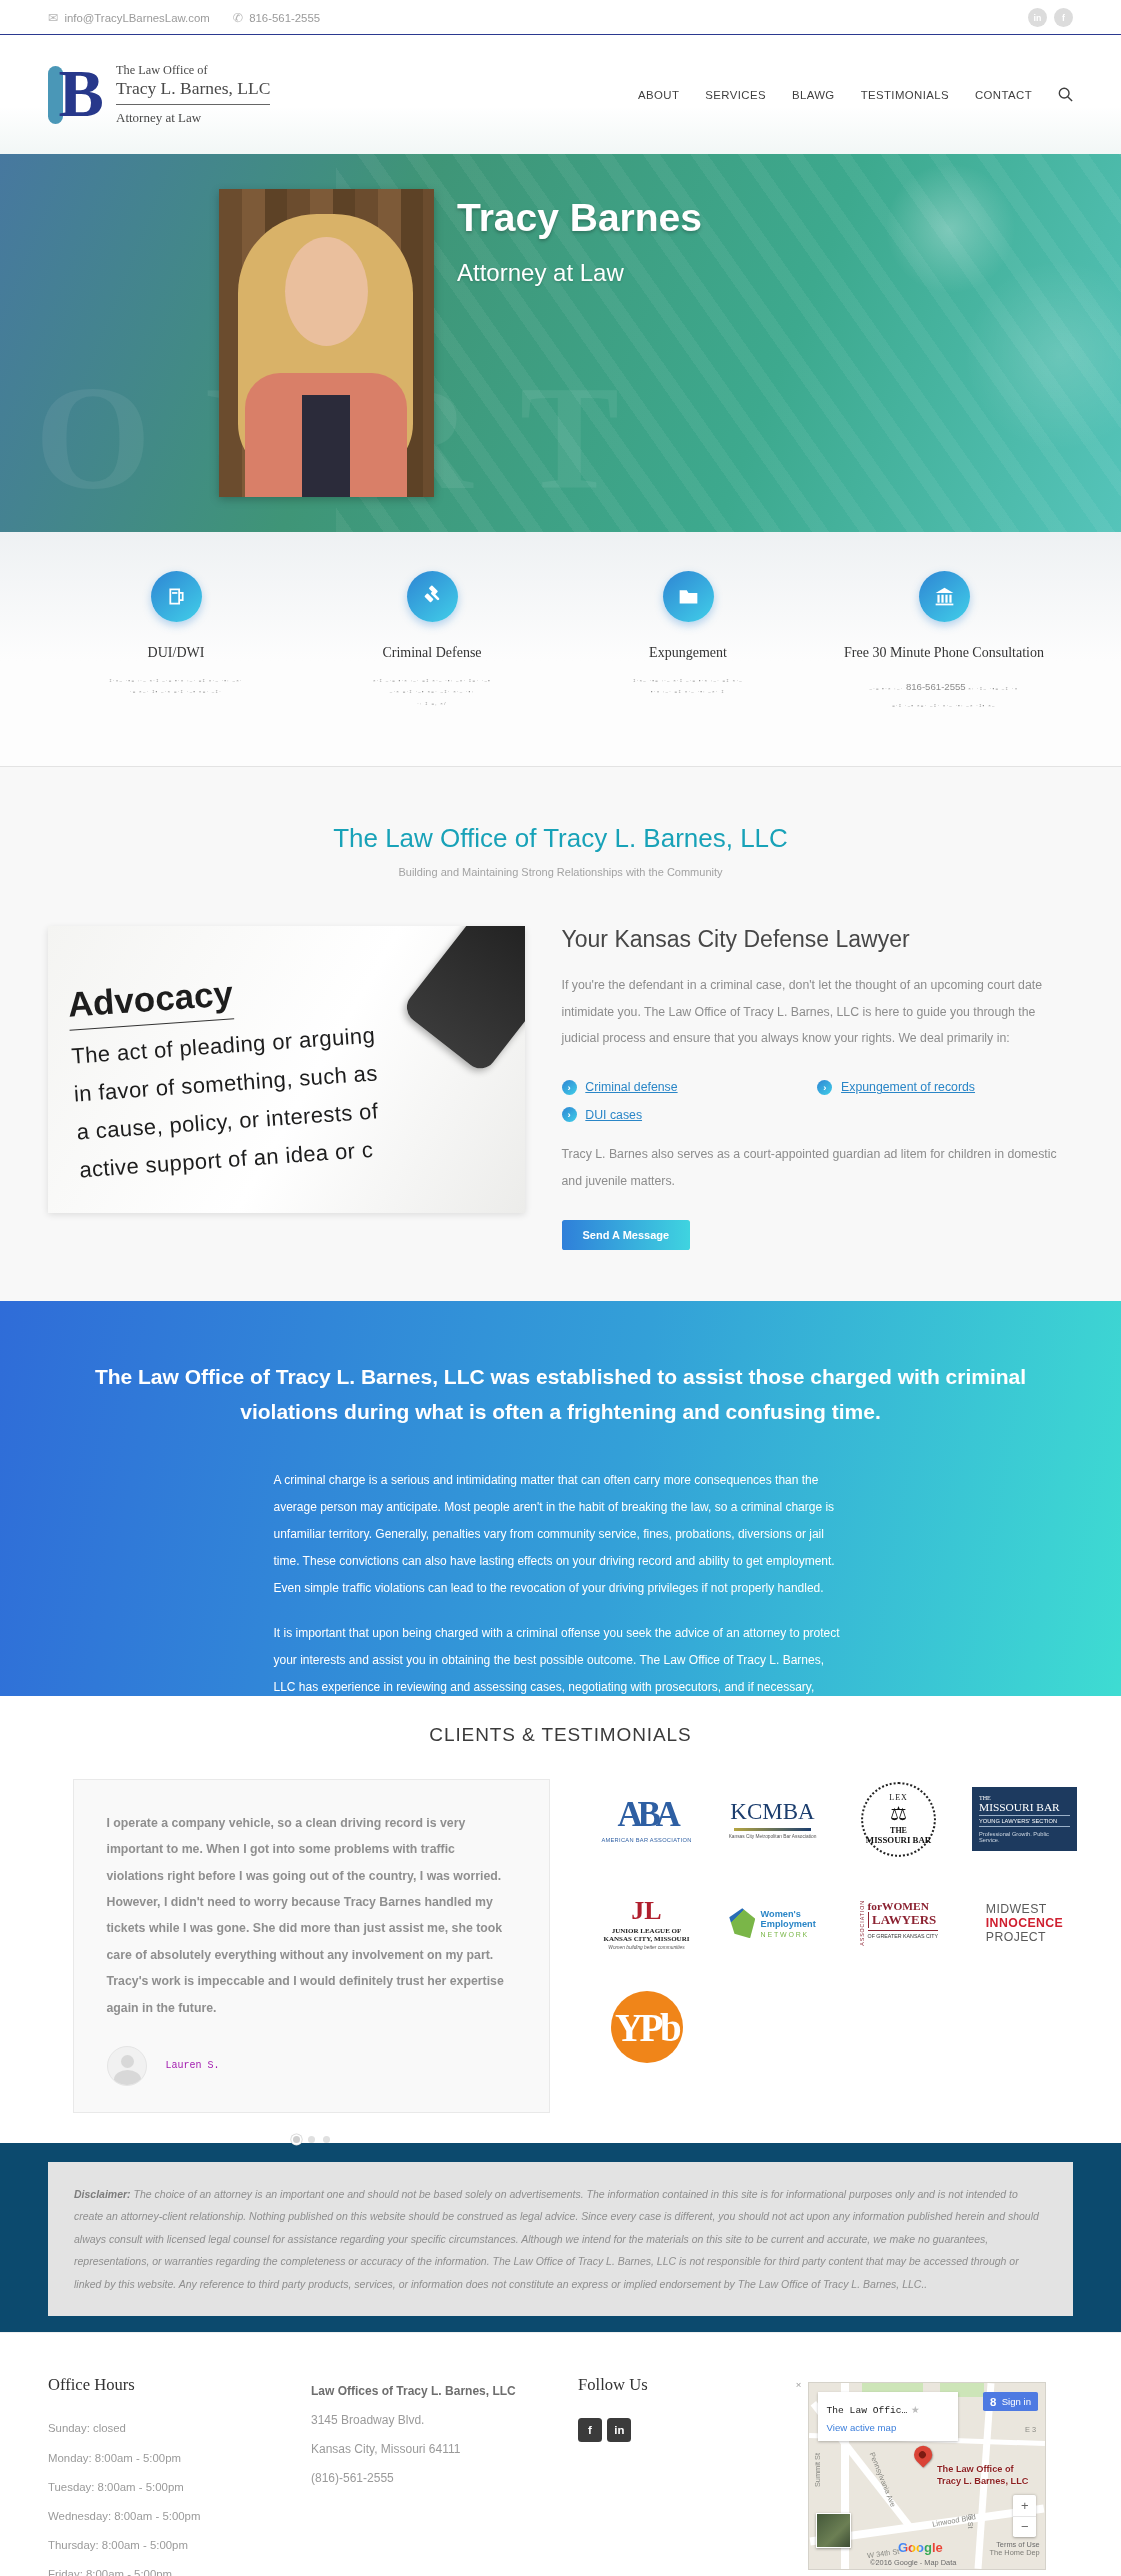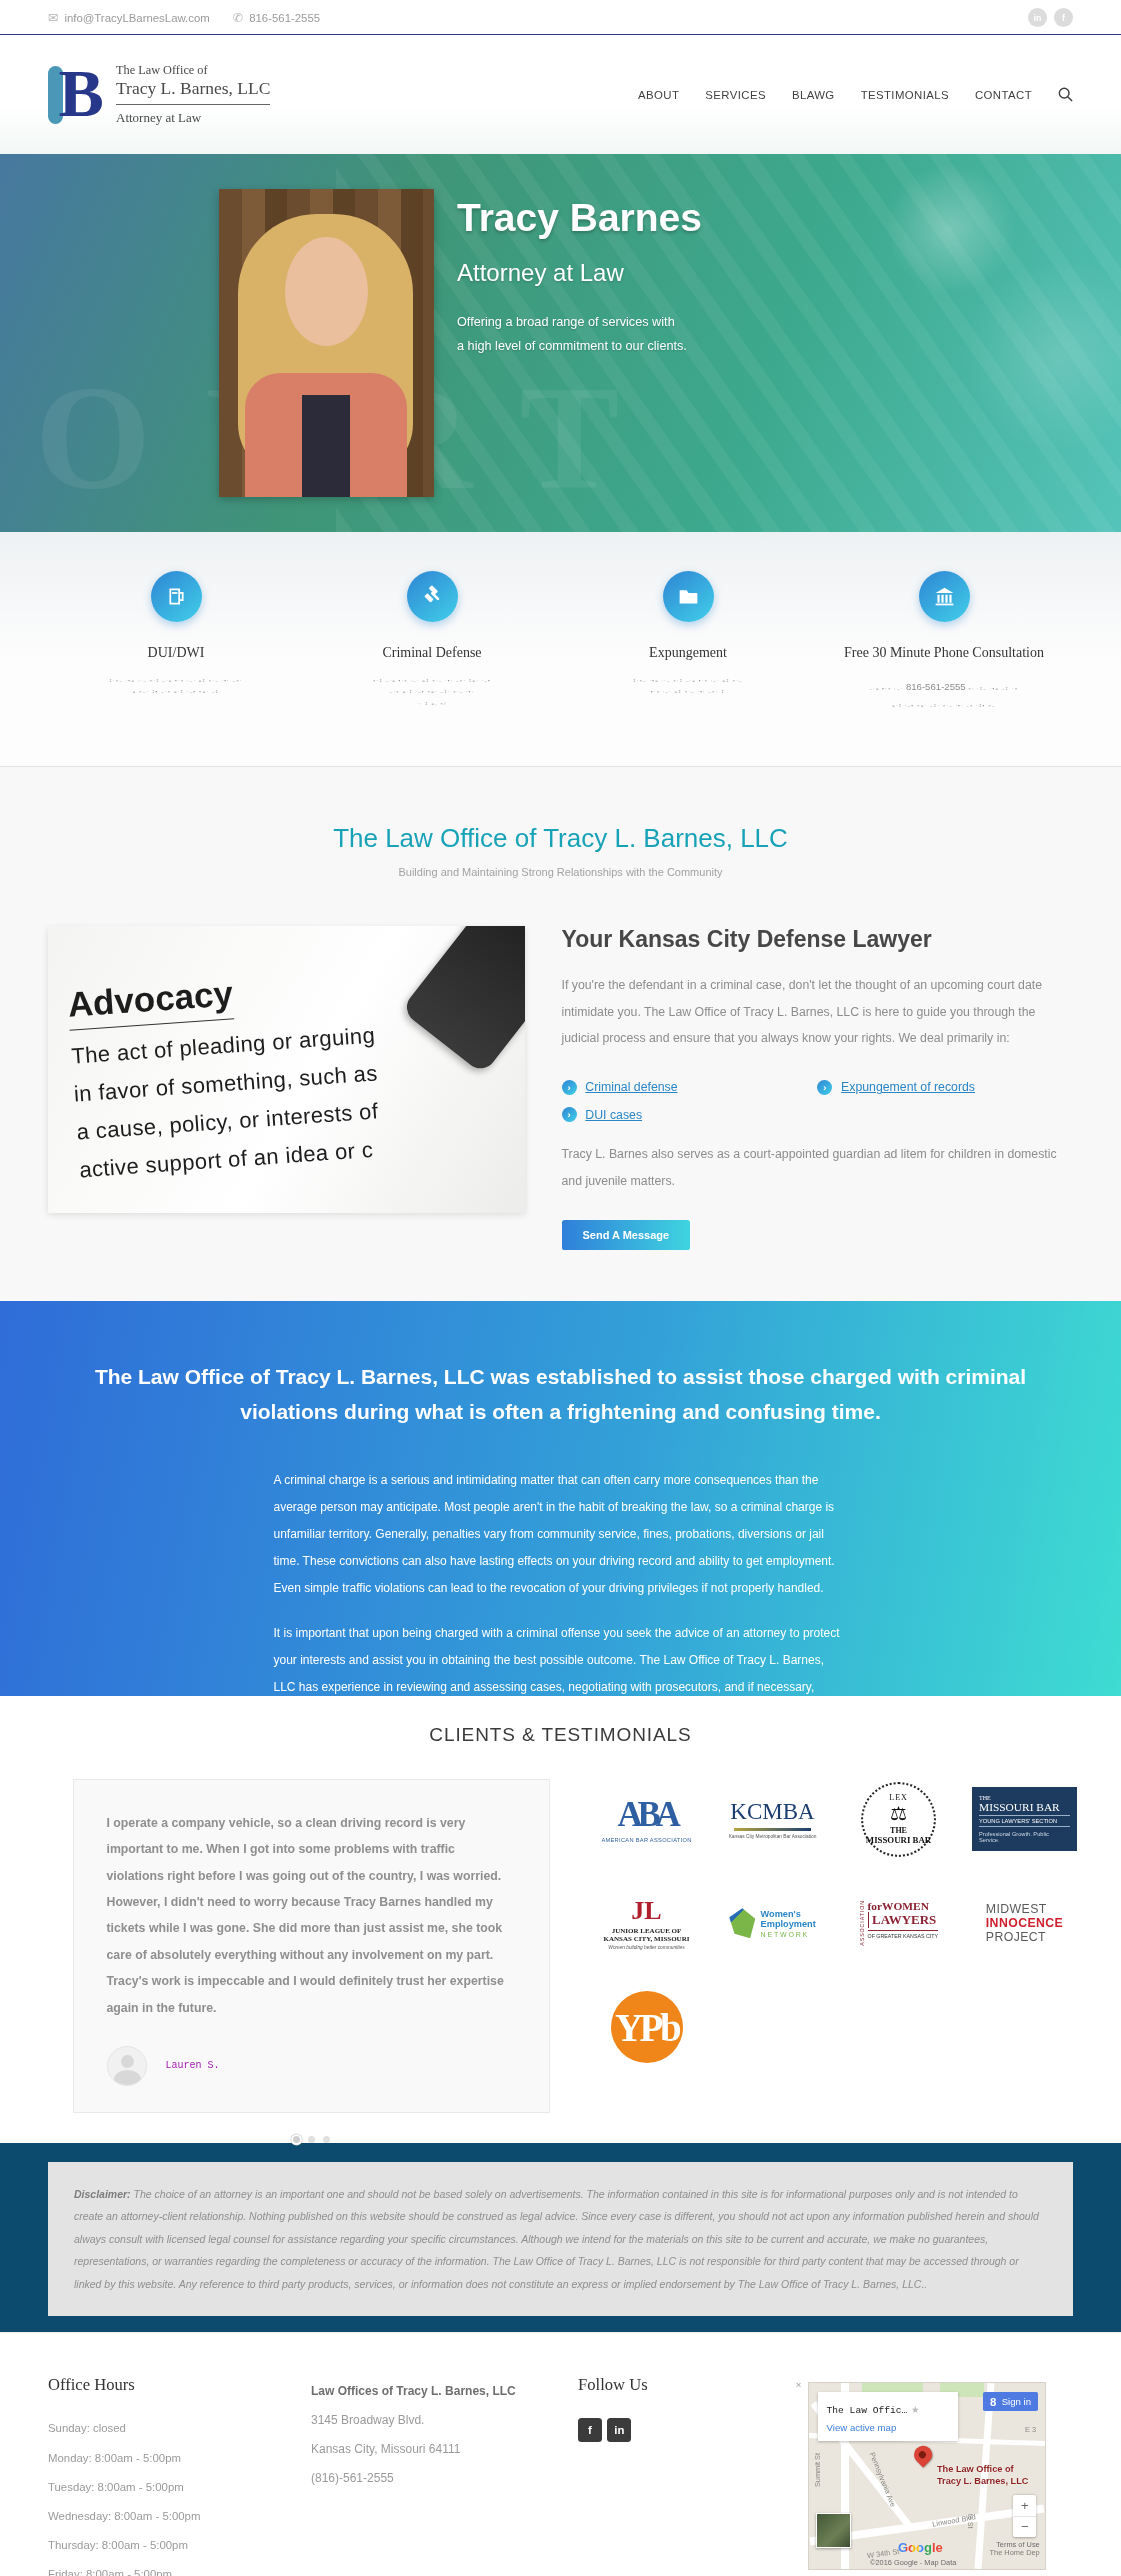--- a/index.html
+++ b/index.html
@@ -73,21 +73,21 @@
   .intro-row { display:flex; margin-top:48px; }
   .advocacy { position:relative; width:477px; height:287px; background:linear-gradient(120deg,#f4f4f2,#ffffff 55%,#ececea);
           box-shadow:0 1.8px 7px rgba(0,0,0,.12); overflow:hidden; }
   .advocacy .stamp { position:absolute; right:-26px; top:-48px; width:105px; height:184px; background:linear-gradient(#1c1c1c,#3a3a3a);
           border-radius:16px; transform:rotate(38deg); box-shadow:0 3.5px 7px rgba(0,0,0,.3); }
   .advocacy .inner { position:absolute; left:24.5px; top:48px; transform:rotate(-4deg); color:#1d1d1d; }
   .advocacy .word { font-size:35px; font-weight:bold; font-family:"Liberation Sans", sans-serif; border-bottom:1.8px solid #333;
           display:inline-block; padding-bottom:5.3px; }
   .advocacy .defline { font-size:22px; margin-top:12.3px; letter-spacing:0.4px; }
   .intro-col { width:512px; margin-left:37px; }
-  .intro-col h3 { font-size:23px; font-weight:bold; color:#474747; }
+  .intro-col h3 { font-size:23px; font-weight:normal; color:#474747; }
   .intro-col p { font-size:12.3px; color:#8d8d8d; line-height:2.15; margin-top:19px; }
   .link-list { display:flex; flex-wrap:wrap; margin-top:16px; }
   .link-item { width:50%; display:flex; align-items:center; gap:8.8px; margin-top:12.3px; }
   .chev-circle { width:15px; height:15px; border-radius:50%; background:linear-gradient(140deg,#2e85d3,#41cfe9);
           color:#fff; font-size:9.6px; font-weight:bold; display:flex; align-items:center; justify-content:center; flex:0 0 15px; }
   .link-item a { color:#2a86c7; font-size:12.3px; }
   .send-btn { display:inline-block; margin-top:26px; padding:8.8px 21px; border:none; border-radius:2.6px; cursor:pointer;
           background:linear-gradient(90deg,#2f7fd9,#3fd4e0); color:#fff; font-size:11px; font-weight:bold; }
 
   
@@ -265,24 +265,20 @@
   <div class="portrait">
     <div class="books"></div>
     <div class="hair"></div>
     <div class="torso"></div>
     <div class="blouse"></div>
     <div class="face"></div>
   </div>
   <div class="hero-copy">
     <h1>Tracy Barnes</h1>
     <h2>Attorney at Law</h2>
-    <p>
-      <span>Offering a broad range of services with</span><br>
-      <span>a high level of commitment to our clients.</span>
-    </p>
   </div>
 </div>
 
 <div class="services">
   <div class="container">
     <div class="svc">
       <div class="svc-circle">
         <svg width="23" height="23" viewBox="0 0 26 26">
             <path d="M6 5h10v16H6z M16 9h4v8h-4z" fill="none" stroke="#fff" stroke-width="2"></path>
             <path d="M8 8h6v2H8z" fill="#fff"></path>

